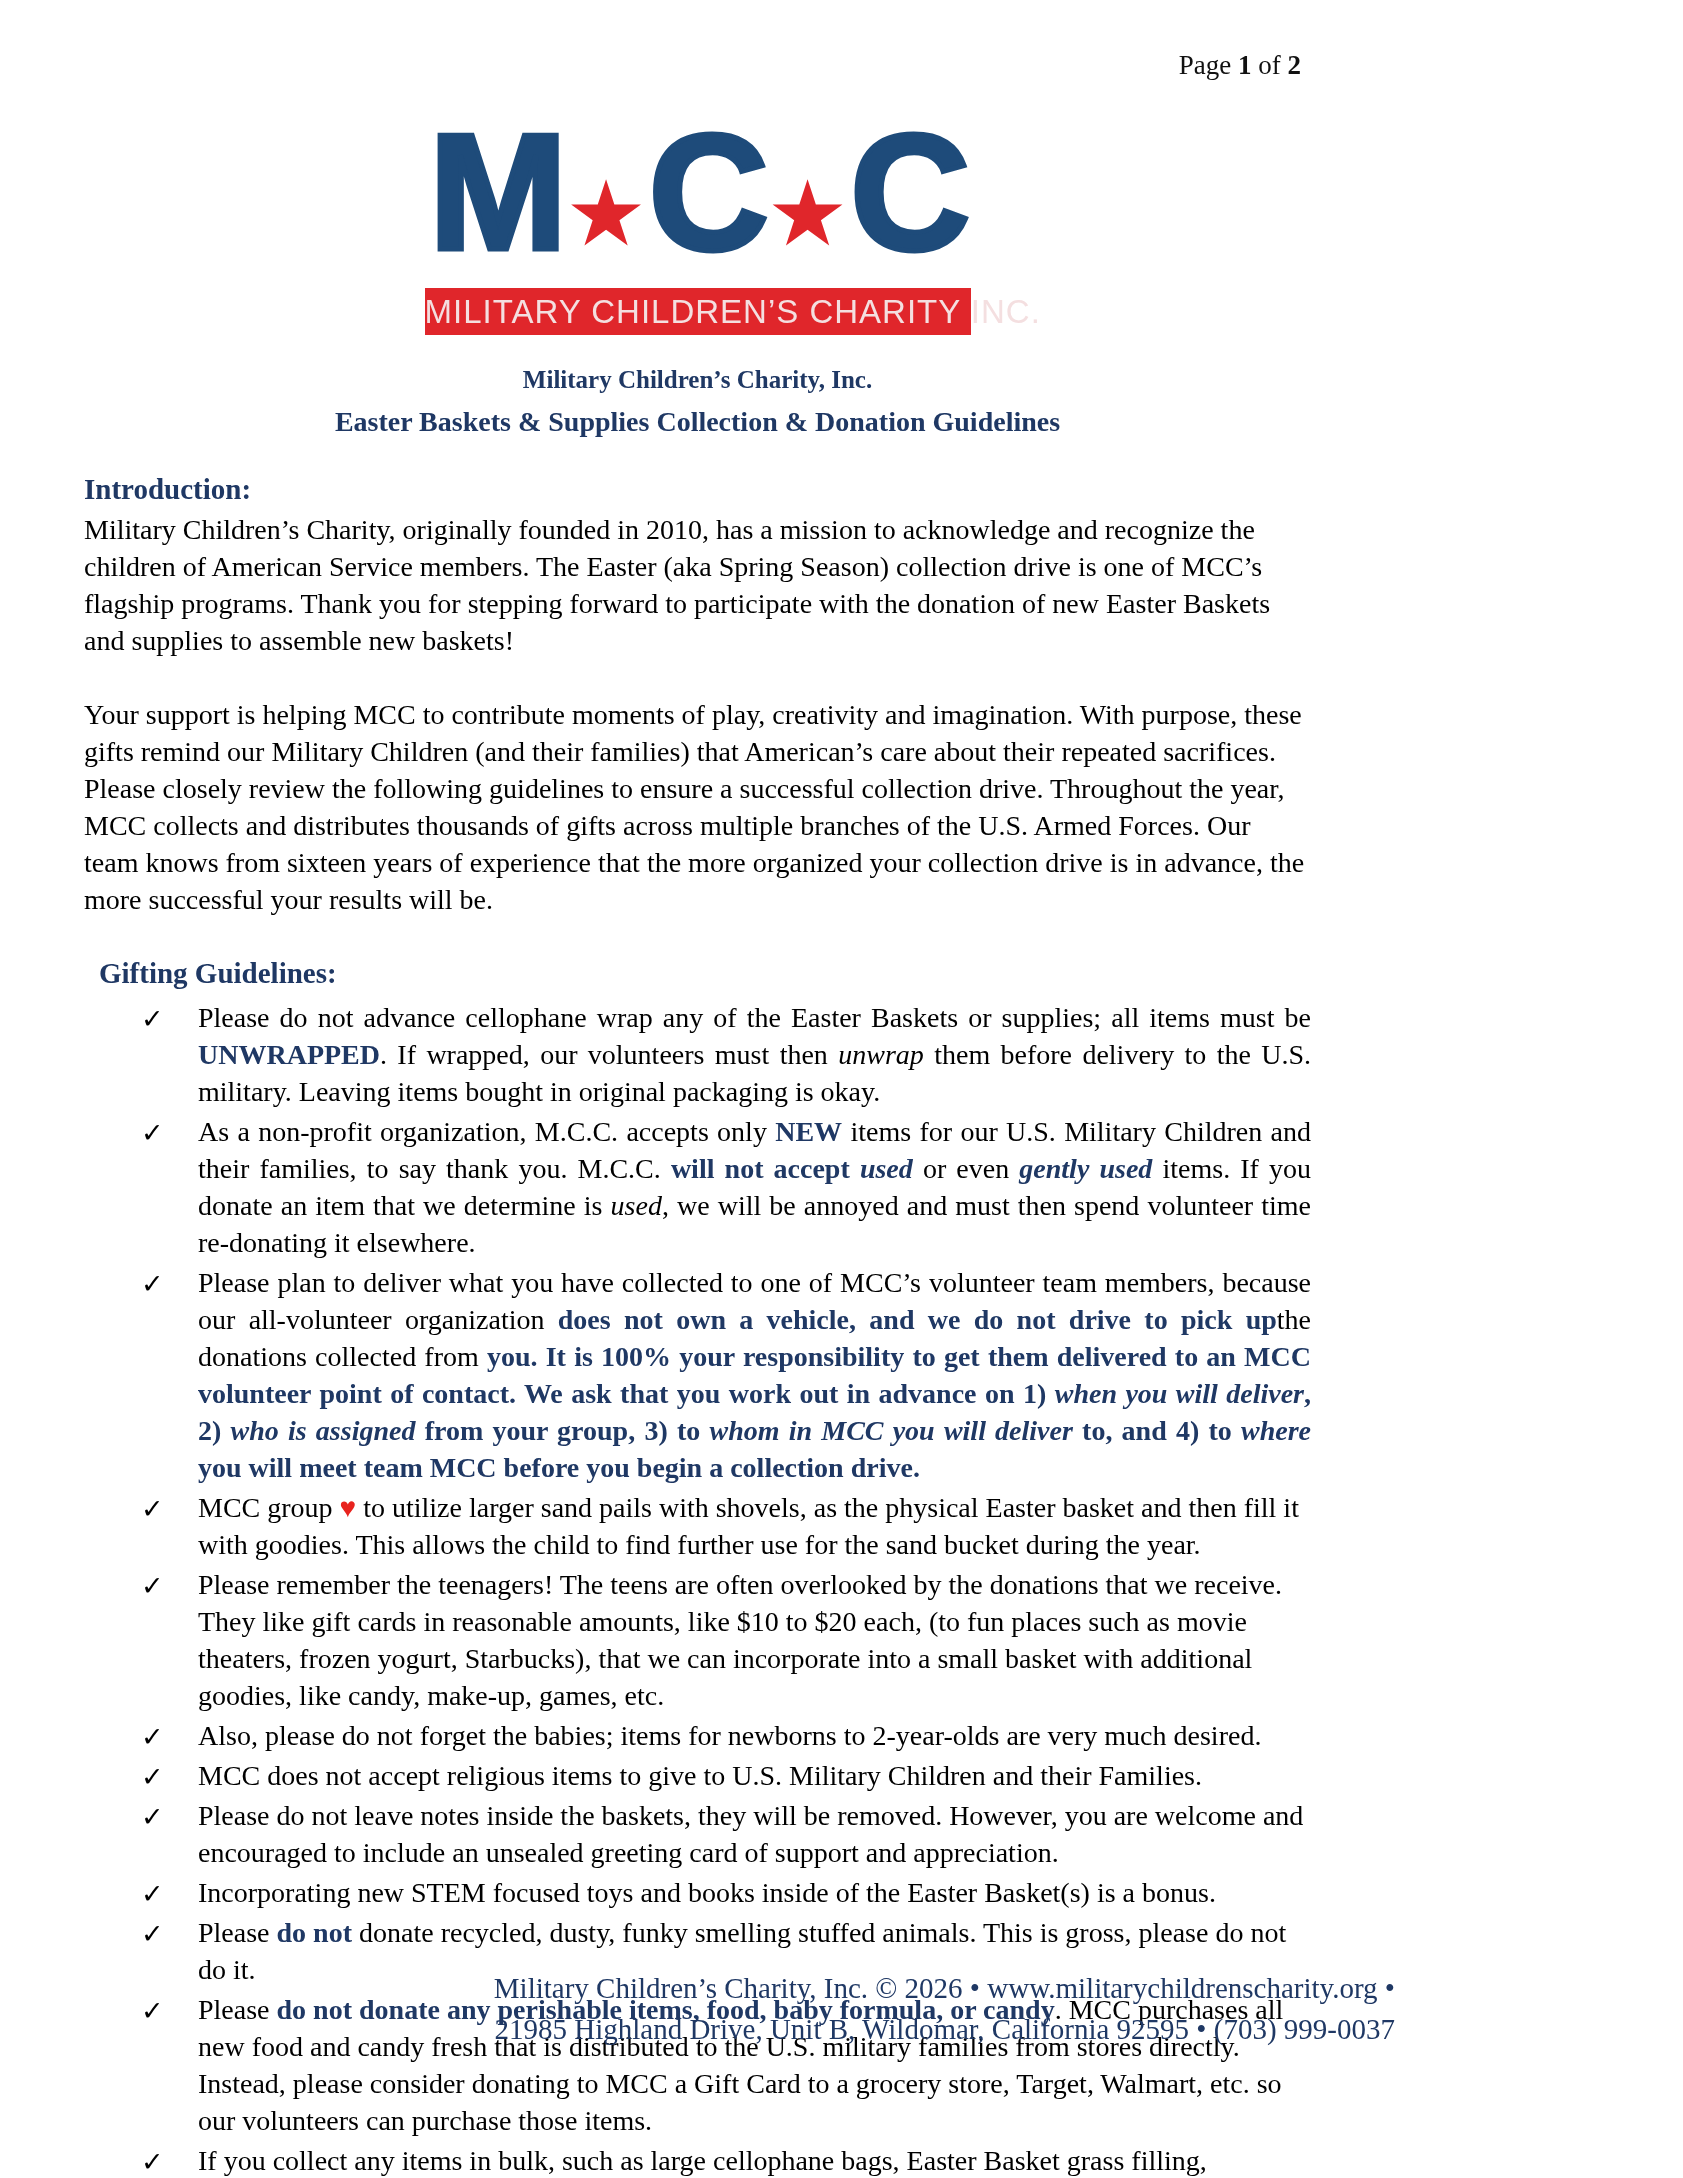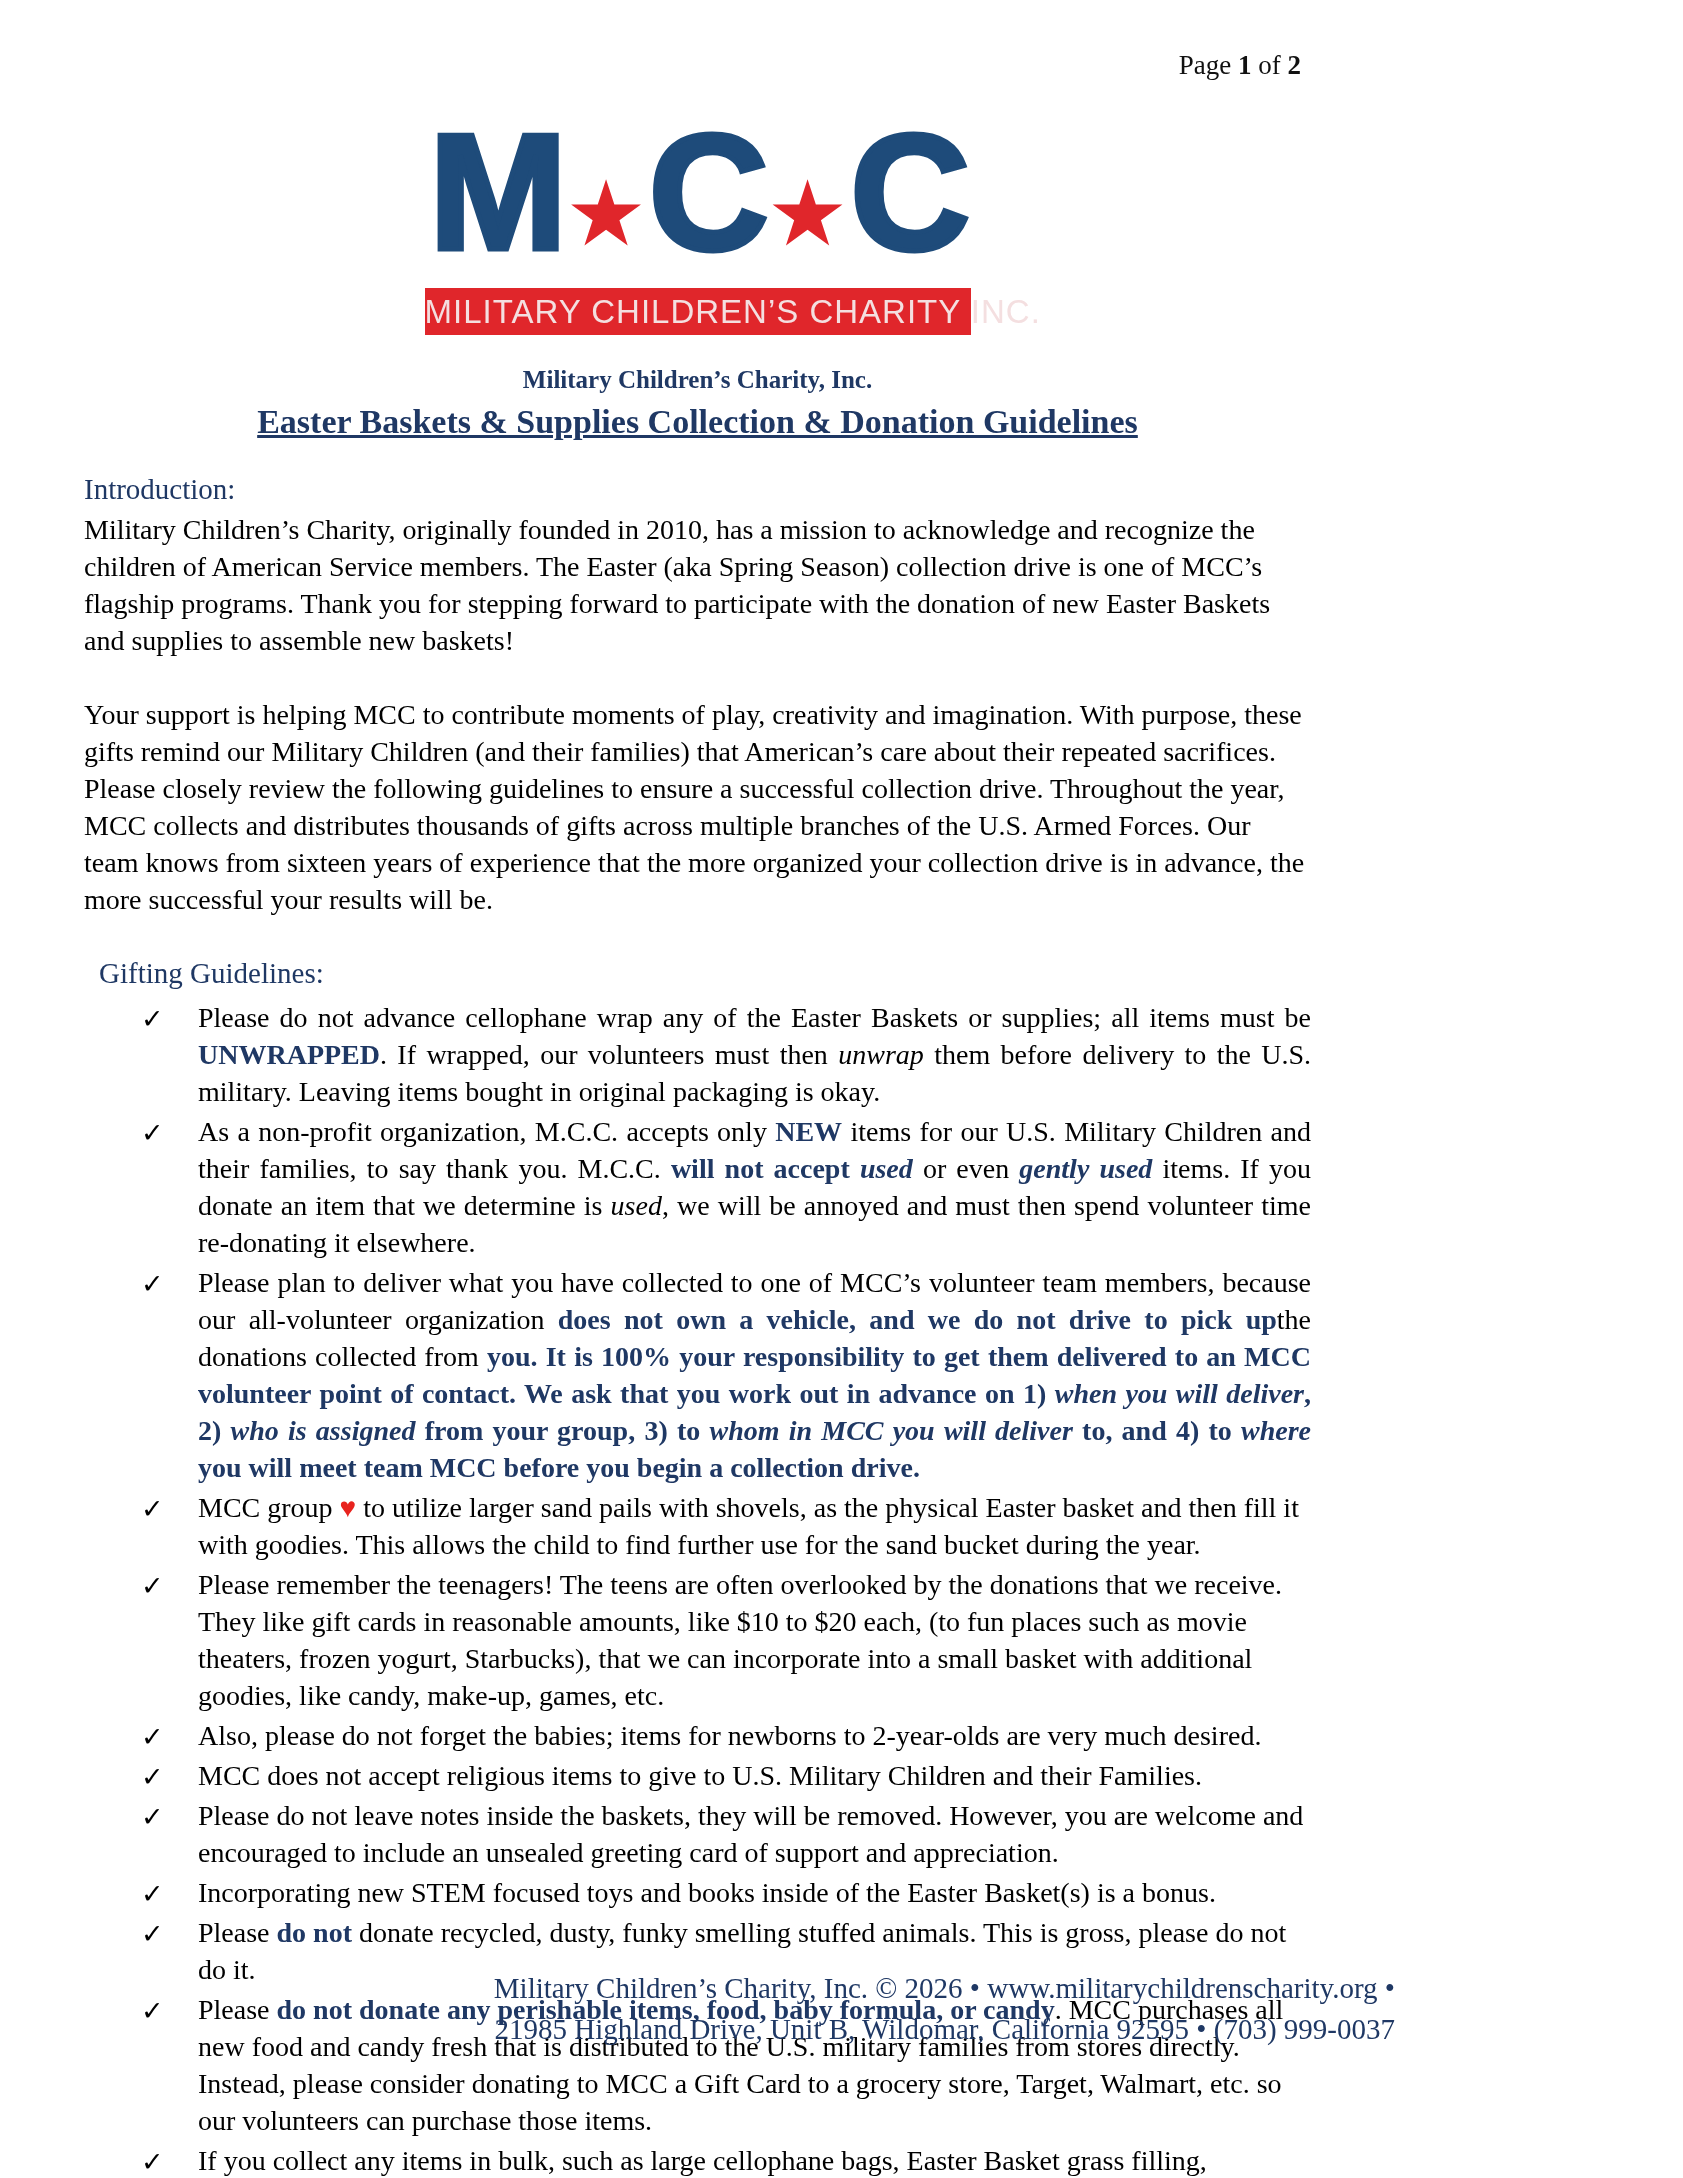--- a/index.html
+++ b/index.html
@@ -29,25 +29,25 @@
     font-family:"DejaVu Sans",sans-serif;
   }
   .logo-banner{
     width:546px; height:47px; margin:22px auto 0 auto; background:var(--red);
     color:#f4dfe0; font-family:"Liberation Sans","DejaVu Sans",sans-serif;
     font-size:33px; line-height:47px; letter-spacing:1px; text-align:center; white-space:nowrap;
   }
   
   .doc-title{margin-top:24px; text-align:center; color:var(--navy); font-weight:bold;}
   .doc-title .t1{font-size:25px; line-height:42px;}
-  .doc-title .t2{font-size:34px; line-height:42px;text-decoration:underline;}
+  .doc-title .t2{font-size:28px; line-height:42px;}
   
   .content{margin:28px 84px 0 84px; font-size:28px; line-height:37px;}
   .sec-heading{
-    font-size:29px; font-weight:normal; color:var(--navy); margin:0 0 3px 0; line-height:37px;
+    font-size:29px; font-weight:bold; color:var(--navy); margin:0 0 3px 0; line-height:37px;
   }
   .sec-heading.gifting{margin-top:22px; margin-left:15px; margin-bottom:7px;}
   .content p{margin:0 0 37px 0;}
   ul.guidelines{list-style:none; margin:0; padding:0;}
   li.g-item{position:relative; padding-left:114px; margin:0 0 3px 0;}
   li.g-item.justify{text-align:justify;}
   .check{
     position:absolute; left:57px; top:1px; font-family:"DejaVu Sans",sans-serif;
     font-size:27px; color:#000;
   }

